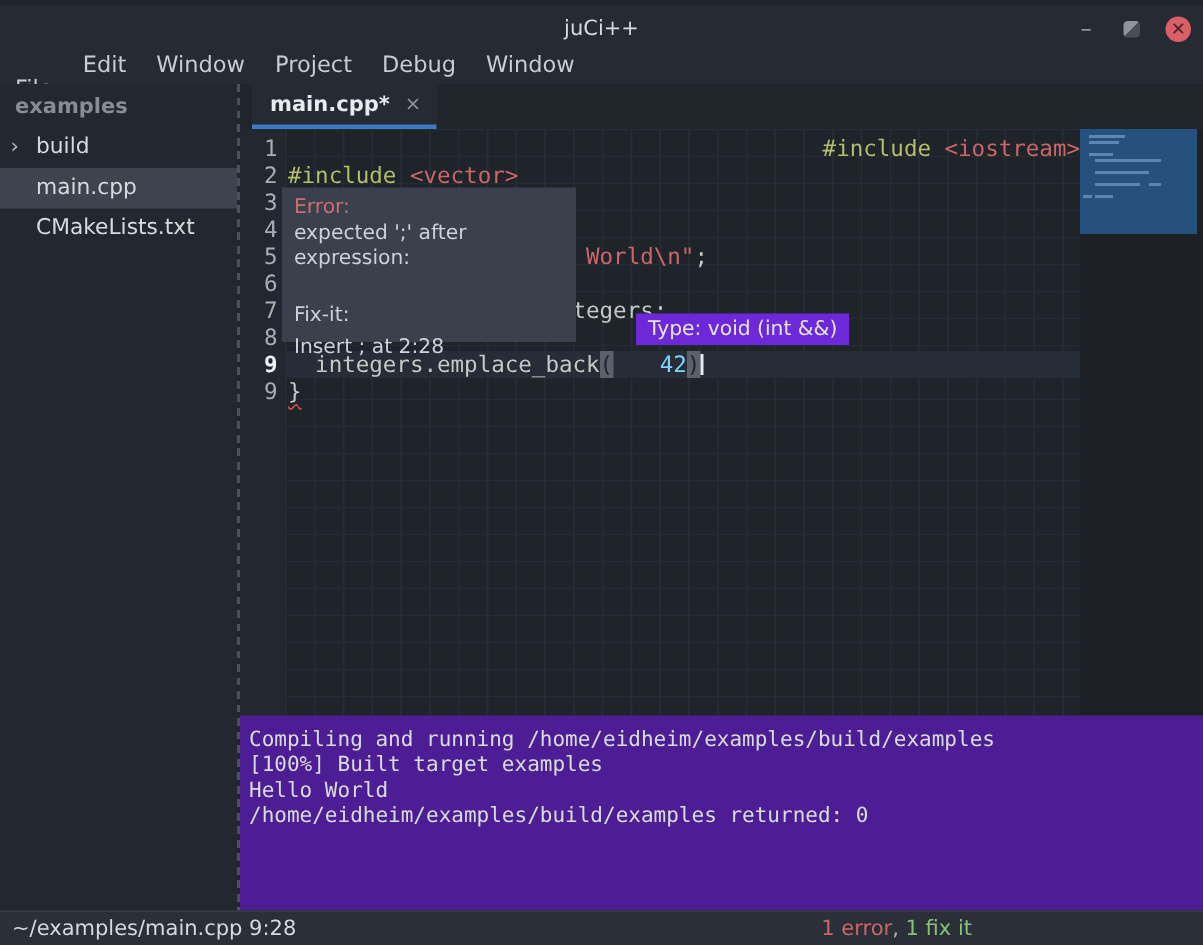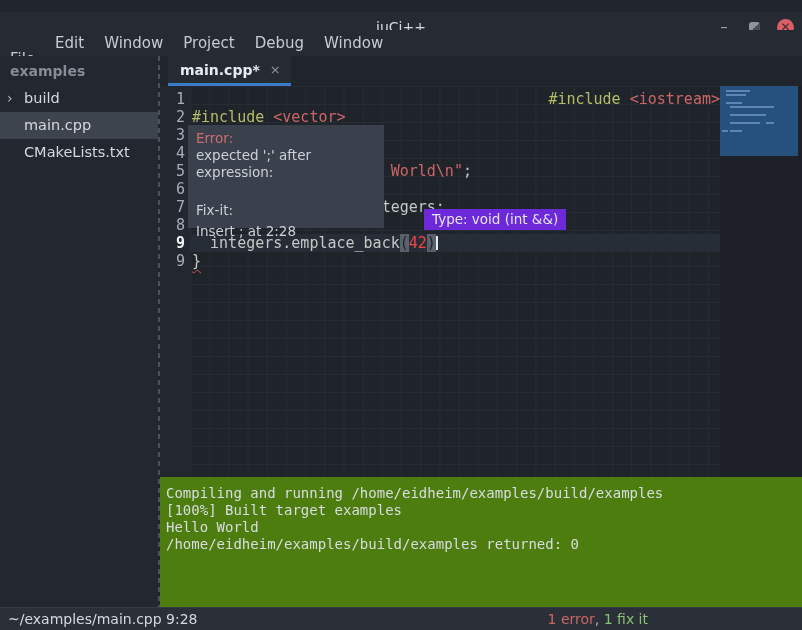--- a/index.html
+++ b/index.html
@@ -1,21 +1,21 @@
 <!DOCTYPE html>
 <html><head>
 <meta charset="utf-8">
 <style>
   * { margin:0; padding:0; box-sizing:border-box; }
   html,body { width:802px; height:630px; background:#20242b; overflow:hidden; }
   body { font-family:"DejaVu Sans", "Liberation Sans", sans-serif; }
   .app { position:relative; width:802px; height:630px; background:#20242b; }
 
   
-  .titlebar { position:absolute; left:0; top:12px; width:802px; height:30px;
+  .titlebar { position:absolute; left:0; top:4px; width:802px; height:30px;
               background:#262b33; display:flex; align-items:center; }
   .title { position:absolute; left:0; right:0; text-align:center; color:#d6dae0;
            font-size:14px; }
   .win-controls { position:absolute; right:8px; top:0; height:30px;
                   display:flex; align-items:center; gap:17px; }
   .btn-min { color:#9aa0a8; font-size:15px; width:16px; text-align:center; cursor:default; }
   .btn-restore { width:11px; height:11px; border-radius:3px;
                  background:linear-gradient(135deg,#8f959d 50%,#4a4f57 50%); }
   .btn-close { width:17px; height:17px; border-radius:50%; background:#da5f67;
                color:#45262a; font-size:12px; font-weight:bold; line-height:17px;
@@ -60,21 +60,21 @@
                background-color:#1f242b;
                background-image:linear-gradient(to right,#272c34 1px,transparent 1px),
                                 linear-gradient(to bottom,#272c34 1px,transparent 1px);
                background-size:19.2px 18px; }
   .code-line { position:absolute; left:0; width:530px; height:18px; line-height:18px;
                padding-left:2px; white-space:pre; color:#c5c8c6;
                font-family:"DejaVu Sans Mono","Liberation Mono",monospace; font-size:15px; }
   .code-line.current { background:#272d36; }
   .tok-directive { color:#b5bd68; }
   .tok-string   { color:#cc6666; }
-  .tok-number   { color:#ef4444; }
+  .tok-number   { color:#7dd3fc;padding-left:31px; }
   .tok-keyword  { color:#b294bb; }
   .tok-plain    { color:#c5c8c6; }
   .tok-bracket  { background:#5a616b; color:#1f242b; }
   .tok-error    { color:#c5c8c6; text-decoration:underline; text-decoration-style:wavy;
                   text-decoration-color:#d5504e; text-decoration-thickness:1px;
                   text-underline-offset:3px; }
   .caret { display:inline-block; width:2px; height:14px; background:#e6e9ed;
            vertical-align:-2px; }
 
   
@@ -88,21 +88,21 @@
   .tt-error-title { color:#cc6e6e; line-height:17px; }
   .tt-msg { line-height:17px; margin-top:0; }
   .tt-fixit-title { line-height:17px; margin-top:21px; }
   .tt-fixit { line-height:17px; margin-top:4px; }
   .tooltip-type { position:absolute; left:424px; top:209px; height:21px; background:#6d28d9;
                   color:#e3e6eb; font-size:13.5px; line-height:21px; padding:0 8px;
                   white-space:nowrap; }
 
   
   .output { position:absolute; left:160px; top:477px; width:642px; height:130px;
-            background:#4d7c0f; padding:8px 0 0 6px; }
+            background:#4c1d95; padding:8px 0 0 6px; }
   .output-line { color:#d9dde1; font-family:"DejaVu Sans Mono","Liberation Mono",monospace;
                  font-size:14px; line-height:17px; white-space:pre; }
 
   
   .statusbar { position:absolute; left:0; top:607px; width:802px; height:23px;
                background:#2a2f38; border-top:1px solid #363c46; }
   .status-left { position:absolute; left:8px; top:0; line-height:22px; color:#d6dade;
                  font-size:14px; }
   .status-right { position:absolute; right:154px; top:0; line-height:22px; font-size:14px; }
   .status-error { color:#cc6666; }

